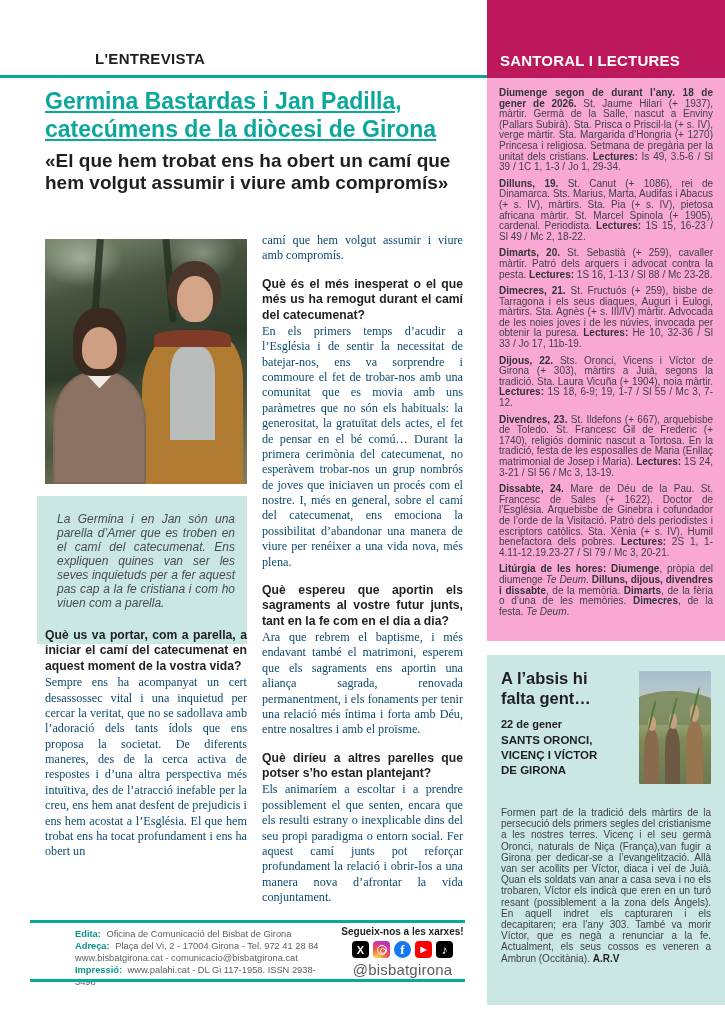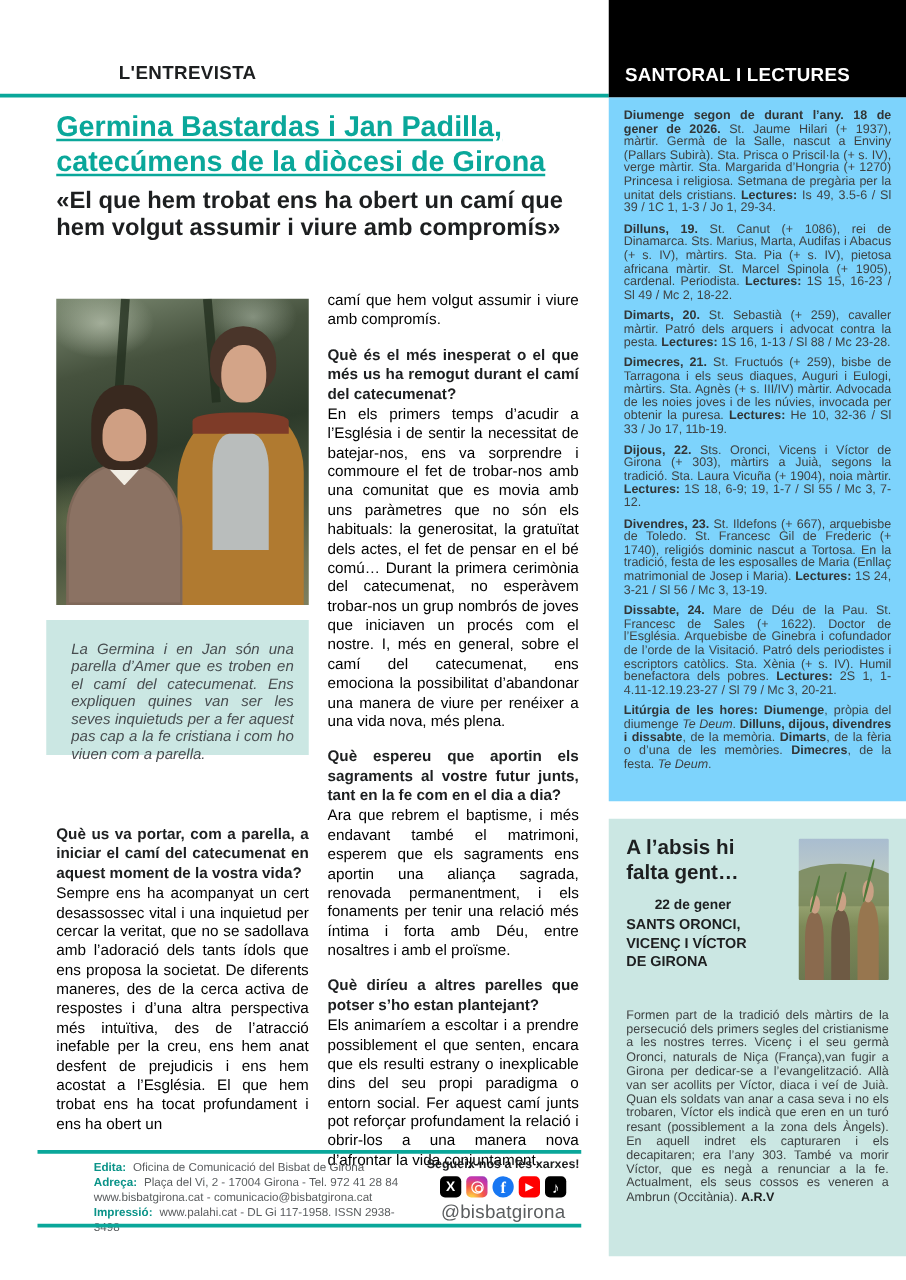--- a/index.html
+++ b/index.html
@@ -3,21 +3,21 @@
 <meta charset="utf-8">
 <style>
   html,body{margin:0;padding:0;background:#fff;}
   .page{position:relative;width:725px;height:1024px;background:#ffffff;overflow:hidden;
         font-family:"Liberation Sans",sans-serif;color:#4a4d4f;}
   [data-name]{box-sizing:border-box;}
 
   
   .kicker{position:absolute;left:95px;top:50px;font-size:15px;font-weight:bold;color:#1d1f20;letter-spacing:.3px;}
   .rule-top{position:absolute;left:0;top:75px;width:487px;height:3px;background:#0aa79a;}
-  .sant-header{position:absolute;left:487px;top:0;width:238px;height:78px;background:#000000;
+  .sant-header{position:absolute;left:487px;top:0;width:238px;height:78px;background:#be185d;
                display:flex;align-items:flex-end;padding:0 0 9px 13px;}
   .sant-header span{color:#fff;font-weight:bold;font-size:15px;letter-spacing:.2px;}
 
   
   .art-title{position:absolute;left:45px;top:88px;width:420px;color:#0aa79a;font-weight:bold;
              font-size:23px;line-height:1.2;}
   .art-sub{position:absolute;left:45px;top:150px;width:415px;color:#1d1f20;font-weight:bold;
            font-size:19px;line-height:1.16;}
 
   
@@ -36,45 +36,45 @@
                 clip-path:polygon(0 0,100% 0,50% 100%);}
   .woman-hair{position:absolute;left:14%;bottom:44%;width:26%;height:28%;background:#39291f;border-radius:45% 45% 35% 35%;}
   .woman-face{position:absolute;left:18.5%;bottom:47%;width:17%;height:17%;background:#cf9f83;border-radius:50% 50% 42% 42%;}
   .man-jacket{position:absolute;right:2%;bottom:0;width:50%;height:62%;background:#b07a30;border-radius:38% 30% 0 0;}
   .man-collar{position:absolute;right:8%;bottom:56%;width:38%;height:7%;background:#7e3b28;border-radius:40% 40% 0 0;}
   .man-tee{position:absolute;right:16%;bottom:18%;width:22%;height:38%;background:#b9bdbc;border-radius:30% 30% 0 0;}
   .man-hair{position:absolute;right:13%;bottom:69%;width:26%;height:22%;background:#4a352a;border-radius:50% 50% 40% 40%;}
   .man-face{position:absolute;right:17%;bottom:66%;width:17.5%;height:19%;background:#d3a488;border-radius:48% 48% 44% 44%;}
 
   
-  .caption-box{position:absolute;left:37px;top:496px;width:210px;height:108px;background:#cbe7e3;
+  .caption-box{position:absolute;left:37px;top:496px;width:210px;height:148px;background:#cbe7e3;
                padding:16px 12px 10px 20px;}
   .caption-box p{margin:0;font-style:italic;font-size:12px;line-height:1.17;color:#474c4f;text-align:justify;}
 
   
-  .col1{position:absolute;left:45px;top:660px;width:202px;}
+  .col1{position:absolute;left:45px;top:628px;width:202px;}
   .col2{position:absolute;left:262px;top:233px;width:201px;}
   .qa-question{margin:13px 0 0 0;font-weight:bold;color:#1d1f20;font-size:12.2px;line-height:1.26;text-align:justify;}
-  .qa-answer{margin:1px 0 0 0;font-size:12.2px;line-height:1.26;color:#000000;text-align:justify;}
+  .qa-answer{margin:1px 0 0 0;font-size:12.2px;line-height:1.26;color:#0c4a6e;text-align:justify;font-family:Liberation Serif, serif;}
   .col1 p:first-child,.col2 p:first-child{margin-top:0;}
 
   
-  .sant-body{position:absolute;left:487px;top:78px;width:238px;height:563px;background:#7dd3fc;
+  .sant-body{position:absolute;left:487px;top:78px;width:238px;height:563px;background:#f9a8d4;
              padding:10px 12px 8px 12px;overflow:hidden;}
   .sant-entry{margin:0 0 6px 0;font-size:10px;line-height:1.06;color:#3f4243;text-align:justify;}
   .seg-b{font-weight:bold;color:#323536;}
   .seg-i{font-style:italic;}
 
   
   .absis{position:absolute;left:487px;top:655px;width:238px;height:350px;background:#cbe7e3;
          padding:13px 14px 10px 14px;overflow:hidden;}
   .absis-top{display:flex;justify-content:space-between;gap:31px;}
   .absis-left{width:118px;}
   .absis-h{margin:0;font-size:16.5px;font-weight:bold;color:#1d1f20;line-height:1.22;}
-  .absis-date{margin:10px 0 0 0;font-size:11px;font-weight:bold;color:#1d1f20;text-align:center;}
+  .absis-date{margin:10px 0 0 0;font-size:11px;font-weight:bold;color:#1d1f20;}
   .absis-saints{margin:3px 0 16px 0;font-size:11.5px;font-weight:bold;color:#1d1f20;line-height:1.3;}
   .paint{position:relative;width:80px;height:113px;margin-top:3px;overflow:hidden;border-radius:1px;
          background:linear-gradient(180deg,#a9bdd0 0%,#c2cfc6 34%,#94a06e 48%,#7d8a58 62%,#6c7850 100%);}
   .paint:before{content:"";position:absolute;left:-12%;top:18%;width:124%;height:30%;
          background:#7b8a5c;border-radius:60% 70% 0 0;opacity:.9;}
   .fig{position:absolute;bottom:0;width:20%;height:52%;border-radius:40% 40% 0 0;}
   .fig:before{content:"";position:absolute;left:22%;top:-26%;width:56%;height:28%;border-radius:50%;background:#caa185;}
   .fig:after{content:"";position:absolute;left:48%;top:-54%;width:12%;height:56%;background:#4f7a3a;border-radius:40%;transform:rotate(14deg);}
   .fig.f1{left:8%;background:#8a6a4e;height:48%;}
   .fig.f2{left:37%;background:#6e5a44;height:50%;}

